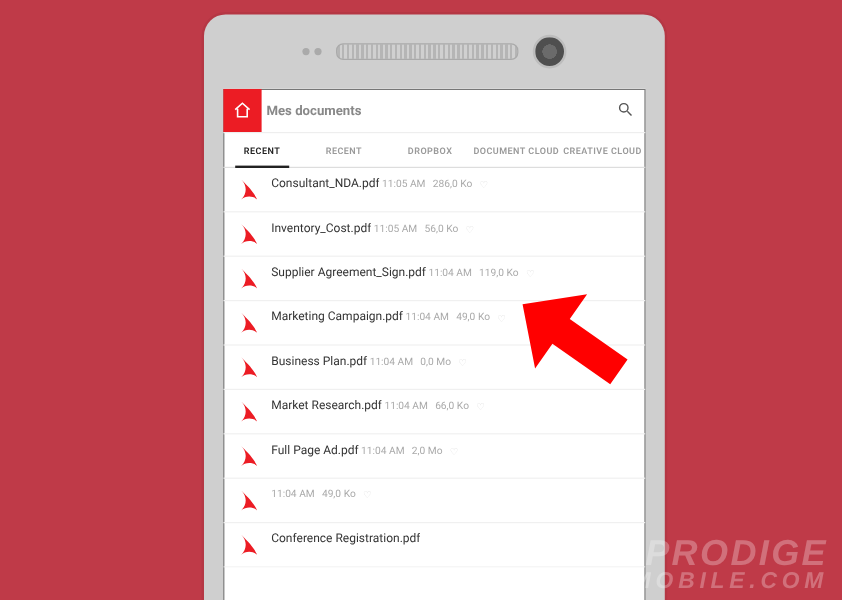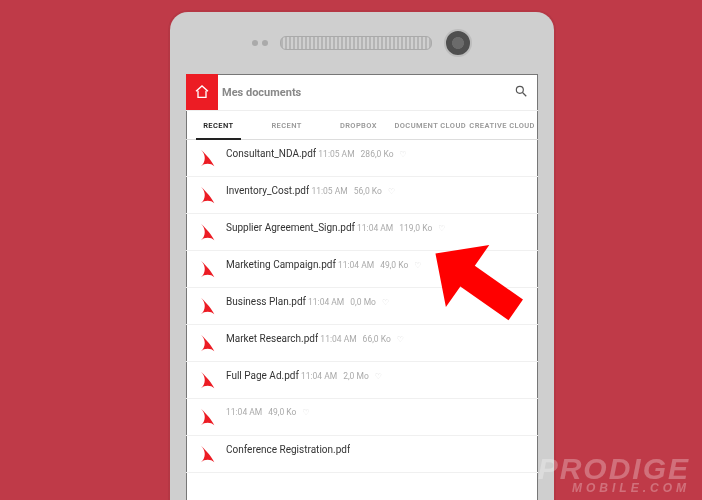--- a/index.html
+++ b/index.html
@@ -26,21 +26,21 @@
   .icn{width:20px;height:20px;flex:none;}
   .icn svg{width:20px;height:20px;}
   .meta{display:flex;gap:2px;min-width:0;flex:1;}
   .fname{font-size:10px;color:#333;white-space:nowrap;overflow:hidden;text-overflow:ellipsis;}
   .sub{font-size:8.5px;color:#aaa;display:flex;gap:6px;align-items:flex-end;}
   .heart{font-size:8px;color:#ddd;}
   .arrow{position:absolute;left:425px;top:235px;width:140px;height:140px;pointer-events:none;}
   .arrow svg{width:140px;height:140px;fill:#ff0000;}
   .wm{position:absolute;right:12px;bottom:6px;color:rgba(255,255,255,.28);font-family:Arial,sans-serif;font-weight:900;letter-spacing:1px;text-align:right;line-height:1;font-style:italic;}
   .wm .l1{font-size:30px;letter-spacing:2px;}
-  .wm .l2{font-size:12px;letter-spacing:4px;margin-top:-2px;}
+  .wm .l2{font-size:19px;letter-spacing:4px;margin-top:-2px;}
 </style>
 </head>
 <body>
 
 <div class="phone">
   <div class="earpiece">
     <div class="dots">
         <span></span>
         <span></span>
       </div>

